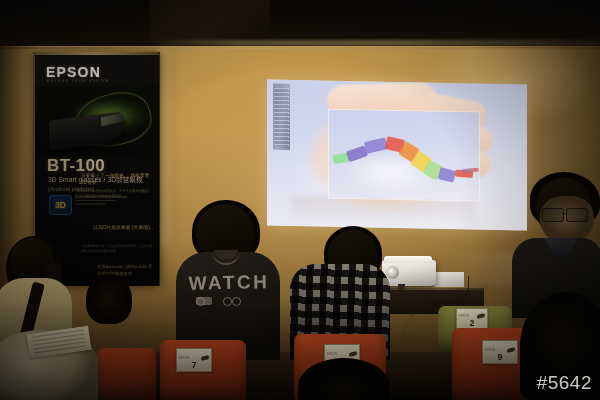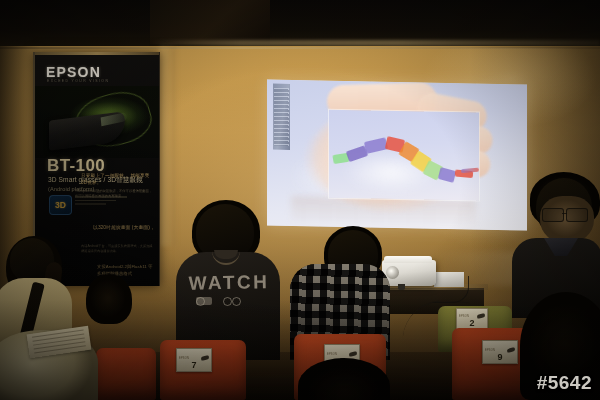--- a/index.html
+++ b/index.html
@@ -514,21 +514,21 @@
     background:radial-gradient(ellipse 420px 300px at 300px 185px,rgba(0,0,0,0) 38%,rgba(0,0,0,.30) 74%,rgba(0,0,0,.62) 100%);
     pointer-events:none;
   }
   .darken-bottom{
     position:absolute;left:0;top:300px;width:600px;height:100px;
     background:linear-gradient(180deg,rgba(0,0,0,0),rgba(0,0,0,.45));
     pointer-events:none;
   }
   .watermark{
     position:absolute;right:8px;bottom:6px;
-    color:rgba(225,222,214,.9);font-size:19px;font-weight:bold;
+    color:rgba(225,222,214,.9);font-size:19px;font-weight:normal;
     letter-spacing:.5px;
     text-shadow:0 1px 3px rgba(0,0,0,.85);
   }
 </style>
 </head>
 <body>
 
 <div id="scene">
 
   <div class="ceiling"></div>

